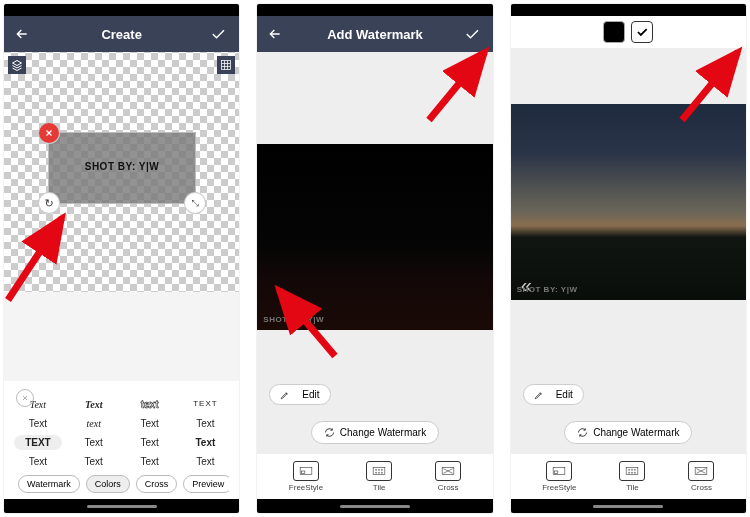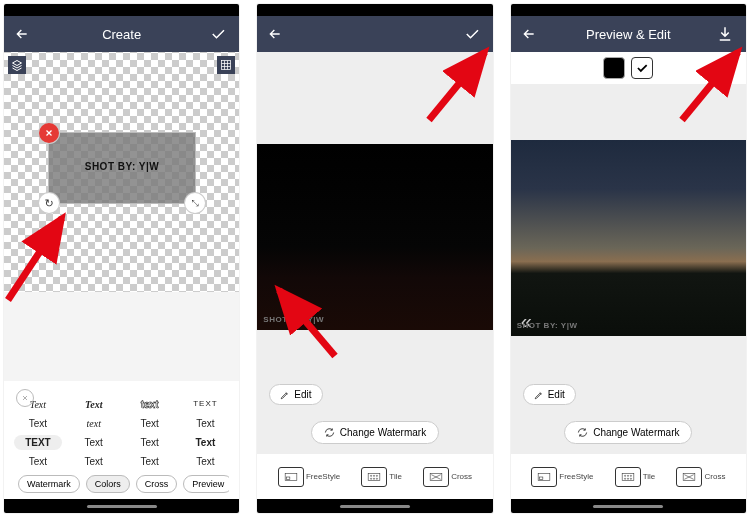--- a/index.html
+++ b/index.html
@@ -1,21 +1,21 @@
 <!DOCTYPE html>
 <html><head>
 <meta charset="utf-8">
 <style>
   *{box-sizing:border-box;margin:0;padding:0;font-family:-apple-system,Helvetica,Arial,sans-serif}
   body{background:#fff;width:750px;height:517px;display:flex;gap:18px;padding:4px 4px}
   .phone{flex:1;background:#fff;border-radius:2px;position:relative;display:flex;flex-direction:column;overflow:hidden;box-shadow:0 0 0 1px rgba(0,0,0,.05)}
   .statusbar{height:12px;background:#000}
   .header{height:36px;background:#3a4258;display:flex;align-items:center;color:#fff;position:relative}
   .hbtn{width:36px;display:flex;align-items:center;justify-content:center;font-size:16px;cursor:pointer}
-  .htitle{position:absolute;left:0;right:0;text-align:center;font-size:13px;font-weight:400;pointer-events:none}
+  .htitle{position:absolute;left:0;right:0;text-align:center;font-size:13px;font-weight:700;pointer-events:none}
   .hright{position:absolute;right:6px;top:0;bottom:0;display:flex;align-items:center;justify-content:center;width:30px;font-size:16px;cursor:pointer}
 
   
   .canvas{flex:0 0 240px;position:relative;background:repeating-conic-gradient(#ccc 0 25%,#fff 0 50%) 0/14px 14px}
   .corner{position:absolute;width:18px;height:18px;background:#3a4258;display:flex;align-items:center;justify-content:center;color:#fff;font-size:10px}
   .wmbox{position:absolute;left:44px;top:80px;width:148px;height:72px;background:rgba(120,120,120,.8);border:1px solid #bbb}
   .wmtext{position:absolute;left:0;right:0;text-align:center;top:28px;font-weight:700;font-size:10px;letter-spacing:.5px;color:#111}
   .handle{position:absolute;width:20px;height:20px;border-radius:50%;background:#fff;display:flex;align-items:center;justify-content:center;font-size:11px;color:#333;box-shadow:0 0 0 1px #ccc}
   .closeh{background:#e53935;color:#fff;top:-10px;left:-10px;font-size:11px}
   .rotateh{bottom:-10px;left:-10px}
@@ -41,23 +41,23 @@
 
   
   .previewarea{flex:1;background:#eee;position:relative;display:flex;flex-direction:column}
   .photo{position:absolute;left:0;right:0;top:92px;height:186px;background:linear-gradient(#000 0%,#050505 55%,#120807 72%,#1a0a06 100%)}
   .photo3{top:88px;height:196px;background:linear-gradient(#1e2a3e 0%,#2a3448 25%,#6a6658 55%,#8a6e50 62%,#111511 68%,#0a0e0a 100%)}
   .wmcorner{position:absolute;left:6px;bottom:6px;font-size:8px;letter-spacing:.5px;color:#777;font-weight:700}
   .stylebar{position:absolute;left:0;right:0;top:0;height:32px;background:#fff;display:flex;align-items:center;justify-content:center;gap:6px}
   .swatch{width:22px;height:22px;border-radius:4px;border:1px solid #aaa}
   .chev{position:absolute;left:10px;top:170px;color:#ccc;font-size:20px;font-weight:300}
 
-  .editpill{position:absolute;left:12px;bottom:52px;background:#fff;border:1px solid #ccc;border-radius:14px;padding:4px 10px;font-size:10px;display:flex;align-items:center;gap:4px;cursor:pointer}
+  .editpill{position:absolute;left:12px;bottom:52px;background:#fff;border:1px solid #ccc;border-radius:14px;padding:4px 10px;font-size:10px;display:flex;align-items:center;gap:12px;cursor:pointer}
   .modes{position:absolute;left:0;right:0;bottom:0;height:46px;background:#fff;border-top:1px solid #eee;display:flex;align-items:center;justify-content:space-around;padding:0 10px}
-  .mode{display:flex;flex-direction:row;align-items:center;gap:2px;font-size:8px;color:#444;cursor:pointer}
+  .mode{display:flex;flex-direction:column;align-items:center;gap:2px;font-size:8px;color:#444;cursor:pointer}
   .mode.active{opacity:1}
   .modeicon{width:26px;height:20px;border:1.4px solid #333;border-radius:3px;display:flex;align-items:center;justify-content:center;font-size:11px}
   .cwpill{background:#fff;border:1px solid #ccc;border-radius:14px;padding:5px 12px;font-size:10px;display:flex;align-items:center;gap:5px;cursor:pointer}
   .bottombar{position:absolute;left:0;right:0;bottom:46px;height:40px}
 
   
   .arrow{position:absolute;pointer-events:none}
   .arrow svg{display:block}
 </style>
 </head>
@@ -154,20 +154,21 @@
 </div>
 
 <div class="phone">
   <div class="statusbar"></div>
   <div class="header">
     <div class="hbtn">
       <svg width="16" height="16" viewBox="0 0 24 24" fill="none" stroke="#fff" stroke-width="2">
           <path d="M19 12H5M11 18l-6-6 6-6"></path>
         </svg>
     </div>
+    <div class="htitle">Add Watermark</div>
     <div class="hright">
       <svg width="18" height="18" viewBox="0 0 24 24" fill="none" stroke="#fff" stroke-width="2">
           <path d="M5 12l5 5L20 7"></path>
         </svg>
     </div>
   </div>
 
   <div class="previewarea">
     <div class="photo">
       <div class="wmcorner">SHOT BY: Y|W</div>
@@ -245,33 +246,20 @@
             <path d="M0,0 L7,3 L0,6 Z" fill="#e30613"></path>
           </marker>
         </defs>
         <path d="M72,82 L16,16" stroke="#e30613" stroke-width="7" marker-end="url(#a3)"></path>
       </svg>
   </div>
 </div>
 
 <div class="phone">
   <div class="statusbar"></div>
-  <div class="header">
-    <div class="hbtn">
-      <svg width="16" height="16" viewBox="0 0 24 24" fill="none" stroke="#fff" stroke-width="2">
-          <path d="M19 12H5M11 18l-6-6 6-6"></path>
-        </svg>
-    </div>
-    <div class="htitle">Preview &amp; Edit</div>
-    <div class="hright">
-      <svg width="18" height="18" viewBox="0 0 24 24" fill="none" stroke="#fff" stroke-width="2">
-          <path d="M12 3v12M7 10l5 5 5-5M5 20h14"></path>
-        </svg>
-    </div>
-  </div>
 
   <div class="previewarea">
     <div class="stylebar">
       <div class="swatch" style="background:#000"></div>
       <div class="swatch" style="background:#fff;display:flex;align-items:center;justify-content:center;border:1.5px solid #333">
         <svg width="14" height="14" viewBox="0 0 24 24" stroke="#000" stroke-width="3" fill="none">
             <path d="M5 12l5 5L20 7"></path>
           </svg>
       </div>
     </div>

